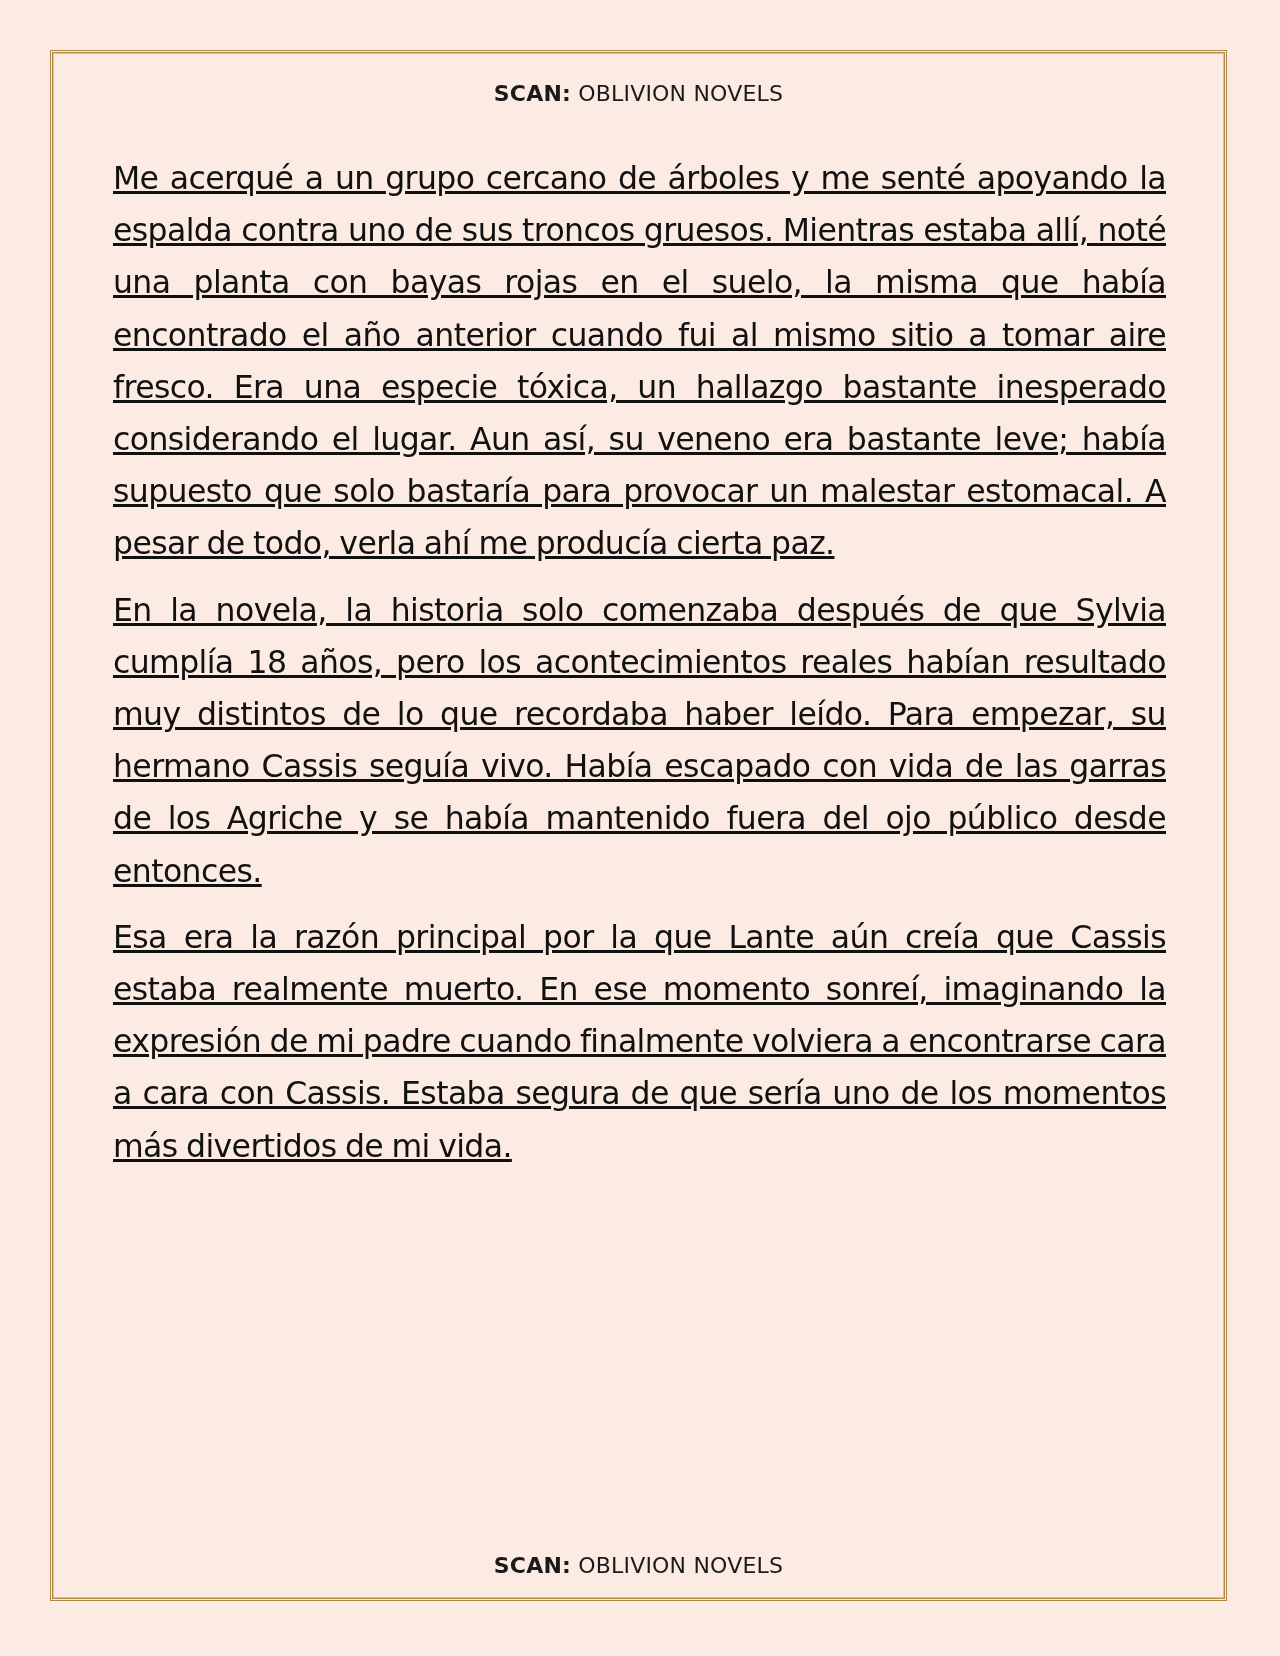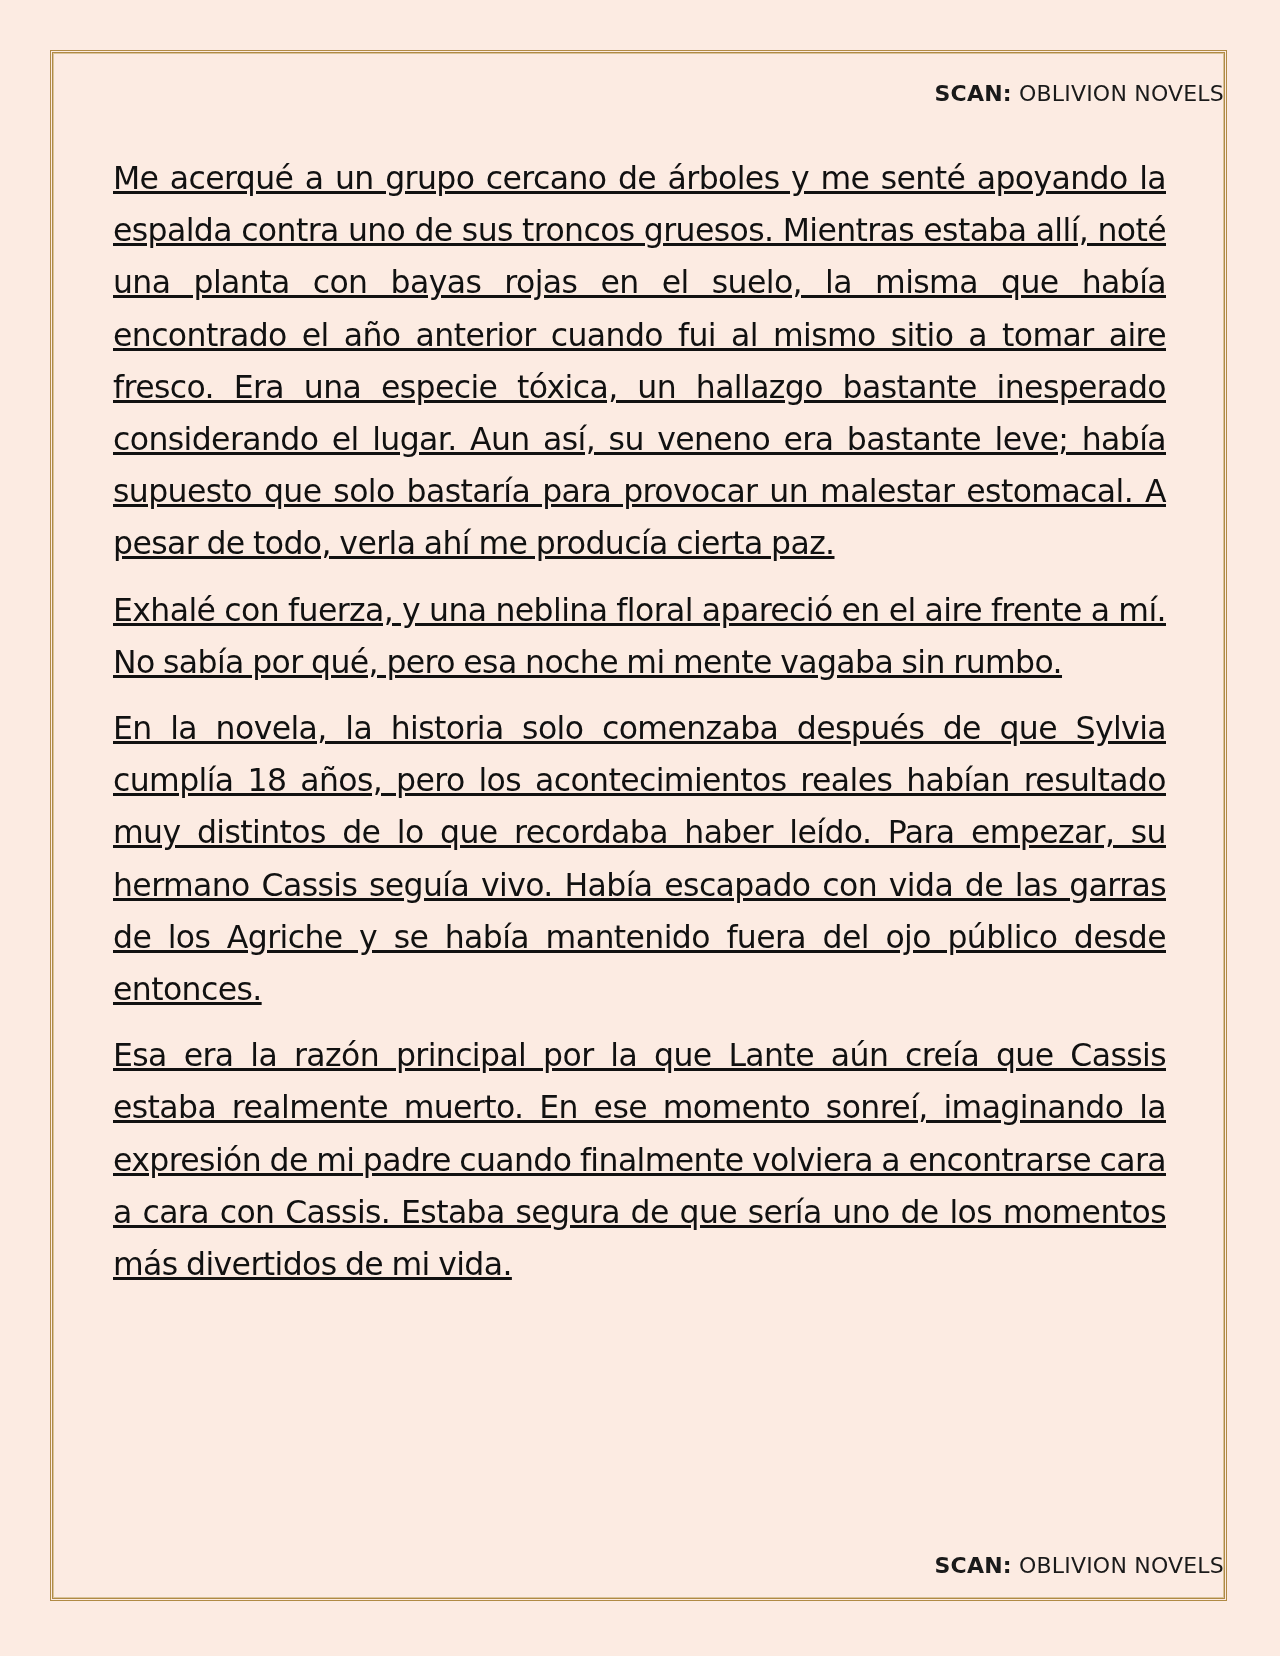--- a/index.html
+++ b/index.html
@@ -22,21 +22,21 @@
       width: 1177px;
       height: 1551px;
       border: 3px double #b08a45;
       box-sizing: border-box;
       box-shadow: inset 0 0 0 1px #d9c39a;
     }
     .page-header, .page-footer {
       position: absolute;
       left: 0;
       width: 100%;
-      text-align: right;
+      text-align: center;
       font-size: 22px;
       letter-spacing: 0.2px;
       color: #1a1a1a;
     }
     .page-header { top: 28px; }
     .page-footer { top: 1500px; }
     .scan-label { font-weight: bold; }
     .body-text {
       position: absolute;
       left: 60px;
@@ -58,21 +58,20 @@
 
 <div class="page-frame">
 
   <div class="page-header">
     <span class="scan-label">SCAN:</span>
     <span>OBLIVION NOVELS</span>
   </div>
 
   <div class="body-text">
     <p>Me acerqué a un grupo cercano de árboles y me senté apoyando la espalda contra uno de sus troncos gruesos. Mientras estaba allí, noté una planta con bayas rojas en el suelo, la misma que había encontrado el año anterior cuando fui al mismo sitio a tomar aire fresco. Era una especie tóxica, un hallazgo bastante inesperado considerando el lugar. Aun así, su veneno era bastante leve; había supuesto que solo bastaría para provocar un malestar estomacal. A pesar de todo, verla ahí me producía cierta paz.</p>
-    <p>Exhalé con fuerza, y una neblina floral apareció en el aire frente a mí. No sabía por qué, pero esa noche mi mente vagaba sin rumbo.</p>
     <p>En la novela, la historia solo comenzaba después de que Sylvia cumplía 18 años, pero los acontecimientos reales habían resultado muy distintos de lo que recordaba haber leído. Para empezar, su hermano Cassis seguía vivo. Había escapado con vida de las garras de los Agriche y se había mantenido fuera del ojo público desde entonces.</p>
     <p>Esa era la razón principal por la que Lante aún creía que Cassis estaba realmente muerto. En ese momento sonreí, imaginando la expresión de mi padre cuando finalmente volviera a encontrarse cara a cara con Cassis. Estaba segura de que sería uno de los momentos más divertidos de mi vida.</p>
   </div>
 
   <div class="page-footer">
     <span class="scan-label">SCAN:</span>
     <span>OBLIVION NOVELS</span>
   </div>
 
 </div>

